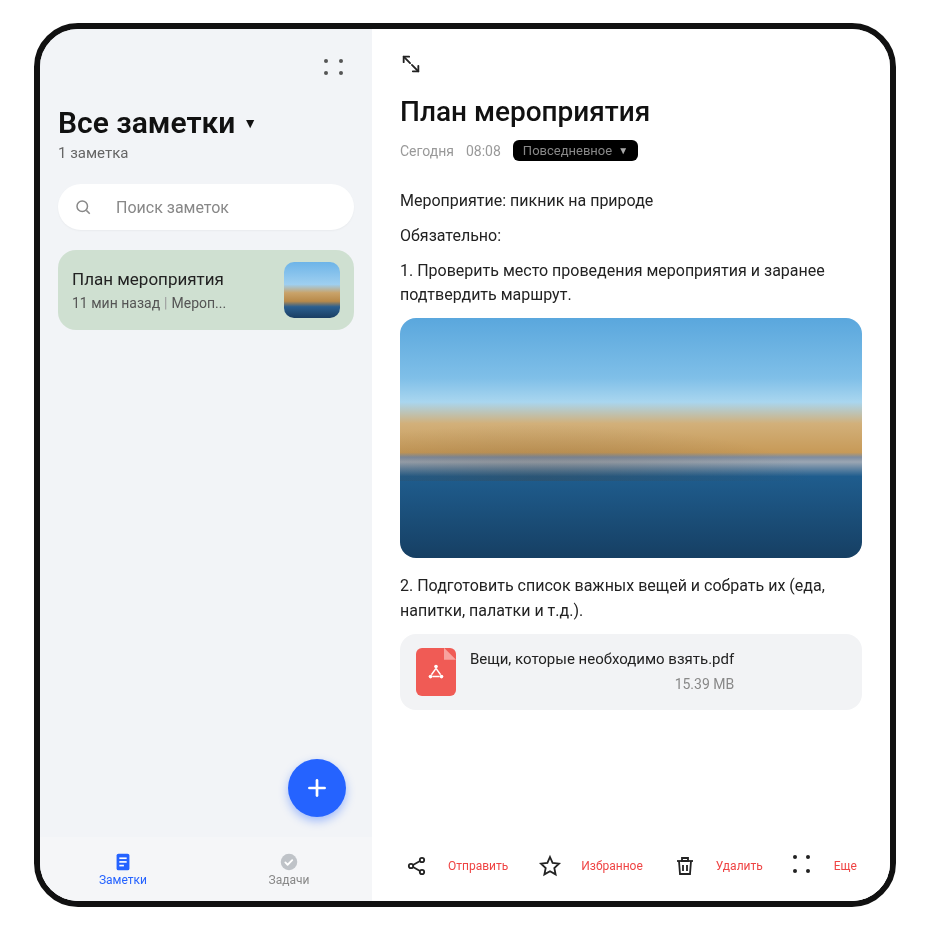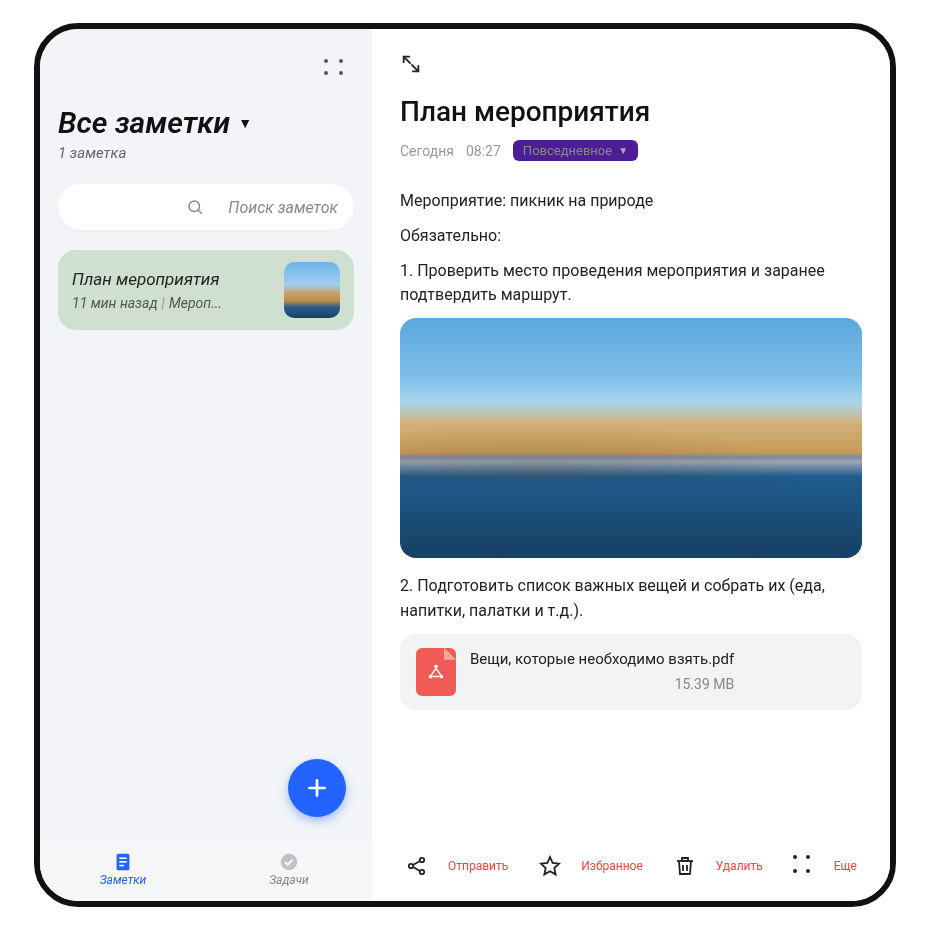--- a/index.html
+++ b/index.html
@@ -21,21 +21,20 @@
   .split {
     display: flex; width: 100%; height: 100%;
   }
   
   .left {
     width: 332px; height: 100%;
     background: #f2f4f7;
     padding: 24px 18px 0 18px;
     display: flex; flex-direction: column;
     position: relative;
-    font-style: italic;
   }
   .left-top {
     display: flex; justify-content: flex-end;
     padding: 6px 6px 10px 6px;
   }
   .drag-dots {
     width: 24px; height: 18px; display: grid;
     grid-template-columns: 1fr 1fr; grid-template-rows: 1fr 1fr;
     gap: 5px;
   }
@@ -43,21 +42,20 @@
   .heading-row { display:flex; align-items:center; gap:8px; margin-top:18px;}
   .heading { font-size: 30px; font-weight: 600; color:#111; }
   .heading-caret { font-size: 14px; color:#111; }
   .subcount { font-size: 15px; color:#666; margin-top:4px; }
   .search {
     margin-top: 22px;
     background:#fff; border-radius: 26px;
     height: 46px; display:flex; align-items:center;
     padding: 0 16px; gap:24px;
     box-shadow: 0 1px 2px rgba(0,0,0,0.04);
-    justify-content: flex-end;
   }
   .search svg { width:18px; height:18px; stroke:#888; fill:none; }
   .search span { color:#888; font-size:16px; }
   .note-card {
     margin-top: 20px;
     background:#cfe0d1;
     border-radius: 18px;
     padding: 12px 14px;
     display:flex; align-items:center; gap:12px;
   }
@@ -91,21 +89,21 @@
   .right {
     flex:1; height:100%; background:#fff;
     padding: 24px 28px 0 28px;
     display:flex; flex-direction:column;
     position:relative;
   }
   .expand-ic { margin-bottom: 16px; }
   .note-h1 { font-size:28px; font-weight:500; color:#111; margin-bottom:12px; }
   .meta-row { display:flex; align-items:center; gap:12px; font-size:14px; color:#999; margin-bottom:28px;}
   .tag-chip {
-    background:#4c1d95; color:#888; padding:3px 10px; border-radius:6px;
+    background:#000000; color:#888; padding:3px 10px; border-radius:6px;
     display:inline-flex; align-items:center; gap:6px; font-size:13px;
   }
   .tag-chip .tri { font-size:10px; color:#aaa; }
   .body-text { font-size:16px; color:#222; line-height:1.55; }
   .body-text p { margin-bottom:10px; }
   .photo {
     width:100%; height:240px; border-radius:16px; margin:8px 0 16px 0;
     background:
       linear-gradient(to bottom,
         #5aa7dd 0%, #7fbfe8 25%, #a9d6ef 35%,
@@ -218,21 +216,21 @@
         <svg width="22" height="22" viewBox="0 0 24 24" stroke="#222" stroke-width="2" fill="none" stroke-linecap="round" stroke-linejoin="round">
           <path d="M10 4 L4 4 L4 10"></path>
             <path d="M4 4 L11 11"></path>
           <path d="M14 20 L20 20 L20 14"></path>
             <path d="M20 20 L13 13"></path>
         </svg>
       </div>
       <div class="note-h1">План мероприятия</div>
       <div class="meta-row">
         <span>Сегодня</span>
-        <span>08:27</span>
+        <span>08:08</span>
         <span class="tag-chip">
           <span>Повседневное</span>
           <span class="tri">▼</span>
         </span>
       </div>
       <div class="body-text">
         <p>Мероприятие: пикник на природе</p>
         <p>Обязательно:</p>
         <p>1. Проверить место проведения мероприятия и заранее подтвердить маршрут.</p>
         <div class="photo"></div>

